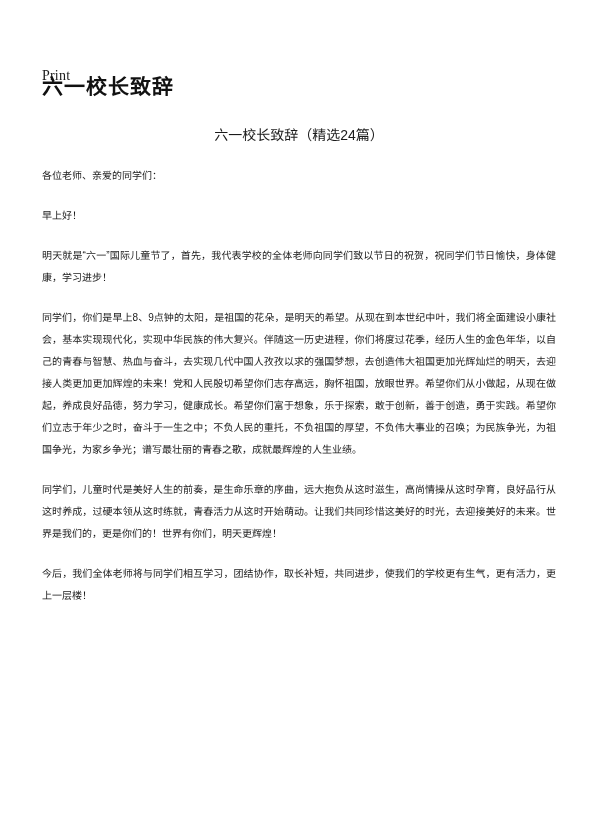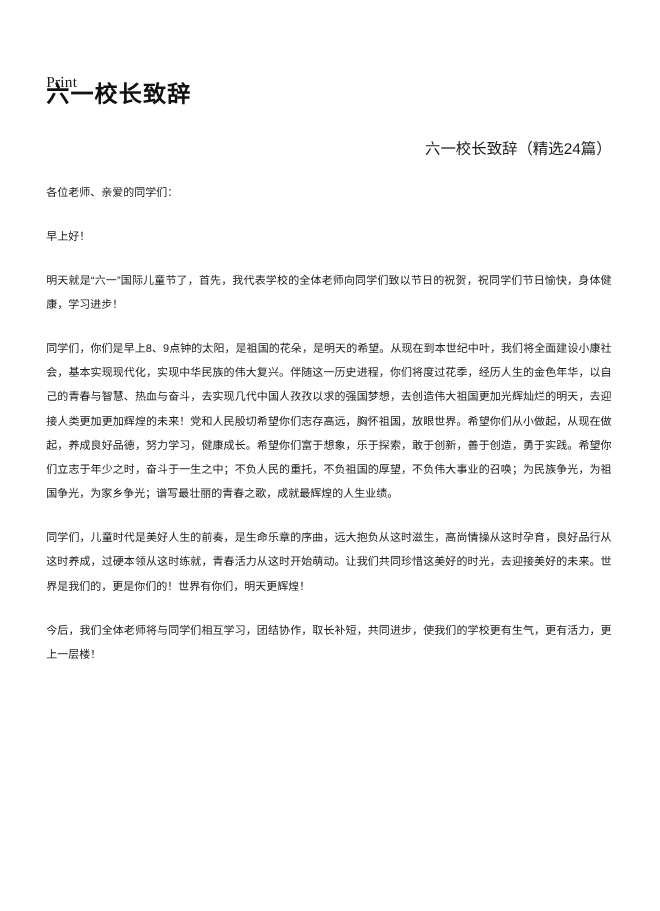--- a/index.html
+++ b/index.html
@@ -57,21 +57,21 @@
     text-align: left;
     letter-spacing: 1px;
     color: #111111;
   }
 
   .subtitle {
     margin: 0 0 19px 0;
     font-size: 14px;
     line-height: 22px;
     color: #1a1a1a;
-    text-align: right;
+    text-align: center;
   }
 
   .section-heading {
     margin: 0 0 19px 0;
     font-size: 15px;
     line-height: 22px;
     font-weight: 700;
     color: #111111;
     letter-spacing: 0.3px;
   }

